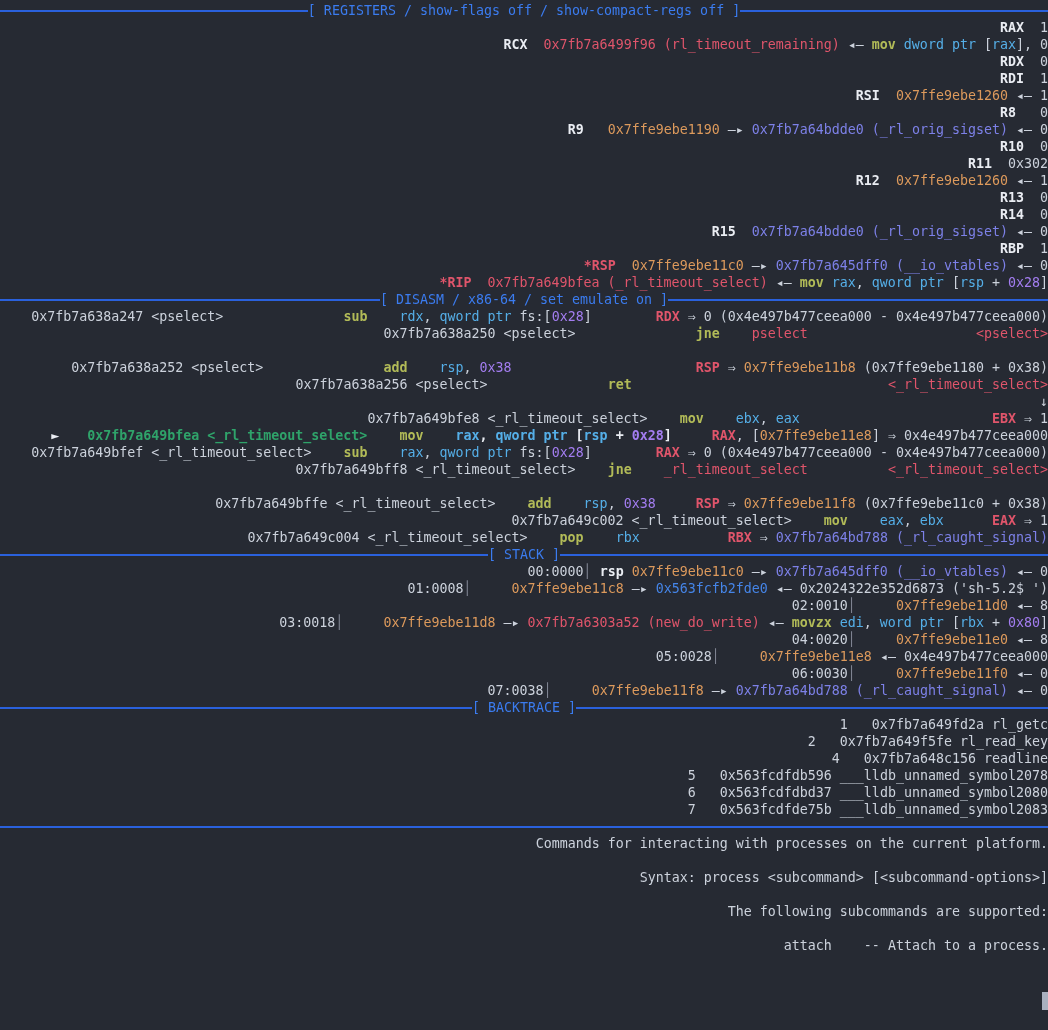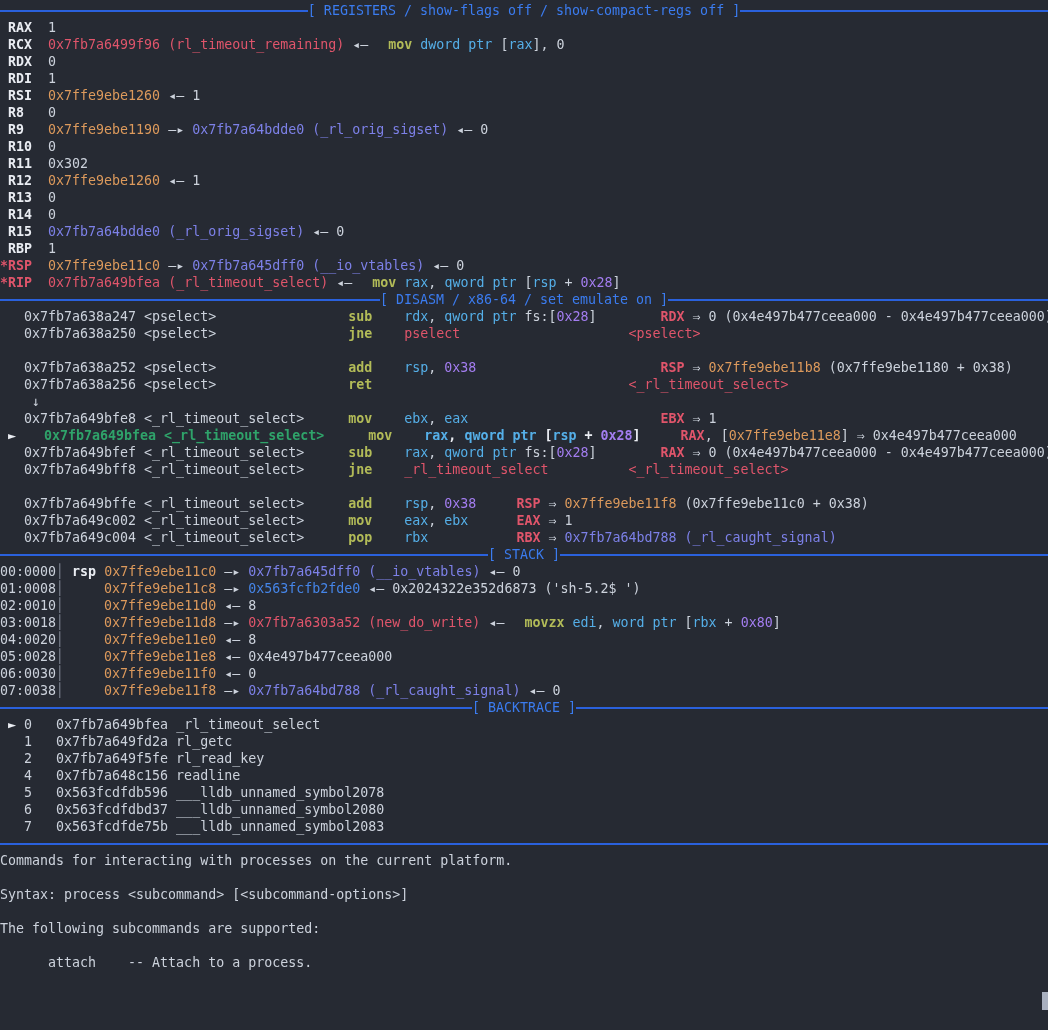--- a/index.html
+++ b/index.html
@@ -3,35 +3,35 @@
 <meta charset="utf-8">
 <style>
   html,body{margin:0;padding:0;}
   body{
     width:1048px;height:1030px;overflow:hidden;
     background:var(--c-bg);
     font-family:"DejaVu Sans Mono","DejaVu Sans",monospace;
     font-size:13.3px;line-height:17px;
   }
   #terminal{position:relative;width:1048px;height:1030px;padding-top:2px;box-sizing:border-box;}
-  .row{height:17px;white-space:pre;overflow:hidden;}
+  .row{height:17px;white-space:pre;overflow:hidden;text-align:right;}
   .rule{display:flex;align-items:center;}
   .hr{flex:1 1 auto;height:2px;background:var(--c-rule);}
   .rule-title{flex:0 0 auto;color:var(--c-header);}
   .seg-p {color:var(--c-plain);}
   .seg-dim{color:var(--c-dim);}
   .seg-w {color:var(--c-white);font-weight:bold;}
   .seg-r {color:var(--c-red);}
   .seg-rb{color:var(--c-red);font-weight:bold;}
   .seg-o {color:var(--c-orange);}
   .seg-b {color:var(--c-blue);}
   .seg-sb{color:var(--c-violet);}
   .seg-c {color:var(--c-cyan);}
   .seg-cb{color:var(--c-cyan);font-weight:bold;}
-  .seg-g {color:var(--c-mnemonic);font-weight:bold;margin-left:12px;}
+  .seg-g {color:var(--c-mnemonic);font-weight:bold;}
   .seg-i {color:var(--c-imm);}
   .seg-ib{color:var(--c-imm);font-weight:bold;}
   .seg-gr{color:var(--c-green);font-weight:bold;margin-left:20px;}
   #scrollbar-thumb{position:absolute;right:0;width:6px;height:18px;background:var(--c-scrollbar);}
 </style>
 </head>
 <body>
 
 <div id="terminal">
   <div id="scrollbar-thumb" style="top: 992px;"></div>
@@ -70,21 +70,20 @@
     <div class="row rule"><span class="hr"></span><span class="rule-title">[ STACK ]</span><span class="hr"></span></div>
     <div class="row"><span class="seg-p">00:0000</span><span class="seg-dim">│</span><span class="seg-p"> </span><span class="seg-w">rsp</span><span class="seg-p"> </span><span class="seg-o">0x7ffe9ebe11c0</span><span class="seg-p"> —▸ </span><span class="seg-sb">0x7fb7a645dff0 (__io_vtables)</span><span class="seg-p"> ◂— 0</span></div>
     <div class="row"><span class="seg-p">01:0008</span><span class="seg-dim">│</span><span class="seg-p">     </span><span class="seg-o">0x7ffe9ebe11c8</span><span class="seg-p"> —▸ </span><span class="seg-b">0x563fcfb2fde0</span><span class="seg-p"> ◂— 0x2024322e352d6873 ('sh-5.2$ ')</span></div>
     <div class="row"><span class="seg-p">02:0010</span><span class="seg-dim">│</span><span class="seg-p">     </span><span class="seg-o">0x7ffe9ebe11d0</span><span class="seg-p"> ◂— 8</span></div>
     <div class="row"><span class="seg-p">03:0018</span><span class="seg-dim">│</span><span class="seg-p">     </span><span class="seg-o">0x7ffe9ebe11d8</span><span class="seg-p"> —▸ </span><span class="seg-r">0x7fb7a6303a52 (new_do_write)</span><span class="seg-p"> ◂— </span><span class="seg-g">movzx</span><span class="seg-p"> </span><span class="seg-c">edi</span><span class="seg-p">, </span><span class="seg-c">word ptr</span><span class="seg-p"> [</span><span class="seg-c">rbx</span><span class="seg-p"> + </span><span class="seg-i">0x80</span><span class="seg-p">]</span></div>
     <div class="row"><span class="seg-p">04:0020</span><span class="seg-dim">│</span><span class="seg-p">     </span><span class="seg-o">0x7ffe9ebe11e0</span><span class="seg-p"> ◂— 8</span></div>
     <div class="row"><span class="seg-p">05:0028</span><span class="seg-dim">│</span><span class="seg-p">     </span><span class="seg-o">0x7ffe9ebe11e8</span><span class="seg-p"> ◂— 0x4e497b477ceea000</span></div>
     <div class="row"><span class="seg-p">06:0030</span><span class="seg-dim">│</span><span class="seg-p">     </span><span class="seg-o">0x7ffe9ebe11f0</span><span class="seg-p"> ◂— 0</span></div>
     <div class="row"><span class="seg-p">07:0038</span><span class="seg-dim">│</span><span class="seg-p">     </span><span class="seg-o">0x7ffe9ebe11f8</span><span class="seg-p"> —▸ </span><span class="seg-sb">0x7fb7a64bd788 (_rl_caught_signal)</span><span class="seg-p"> ◂— 0</span></div>
     <div class="row rule"><span class="hr"></span><span class="rule-title">[ BACKTRACE ]</span><span class="hr"></span></div>
-    <div class="row"><span class="seg-w"> ► </span><span class="seg-p">0   0x7fb7a649bfea _rl_timeout_select</span></div>
     <div class="row"><span class="seg-p">   1   0x7fb7a649fd2a rl_getc</span></div>
     <div class="row"><span class="seg-p">   2   0x7fb7a649f5fe rl_read_key</span></div>
     <div class="row"><span class="seg-p">   4   0x7fb7a648c156 readline</span></div>
     <div class="row"><span class="seg-p">   5   0x563fcdfdb596 ___lldb_unnamed_symbol2078</span></div>
     <div class="row"><span class="seg-p">   6   0x563fcdfdbd37 ___lldb_unnamed_symbol2080</span></div>
     <div class="row"><span class="seg-p">   7   0x563fcdfde75b ___lldb_unnamed_symbol2083</span></div>
     <div class="row rule"><span class="hr"></span></div>
     <div class="row"><span class="seg-p">Commands for interacting with processes on the current platform.</span></div>
     <div class="row"></div>
     <div class="row"><span class="seg-p">Syntax: process &lt;subcommand&gt; [&lt;subcommand-options&gt;]</span></div>

